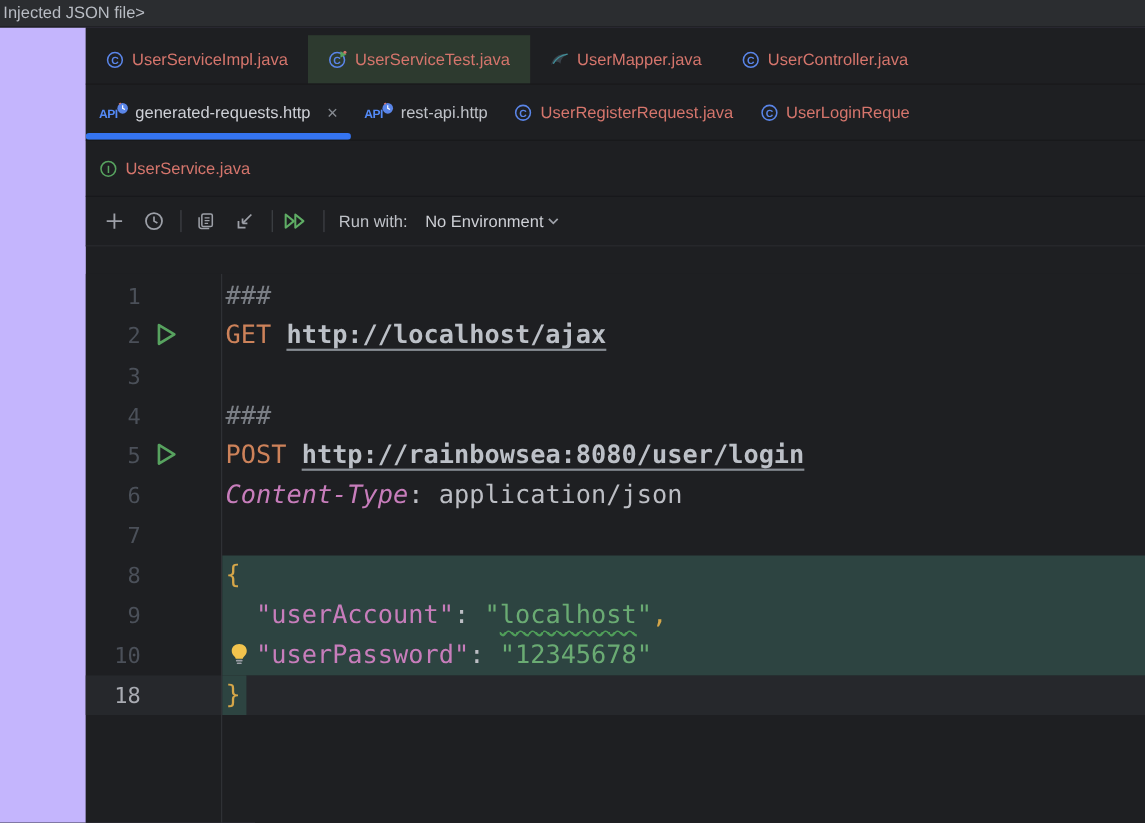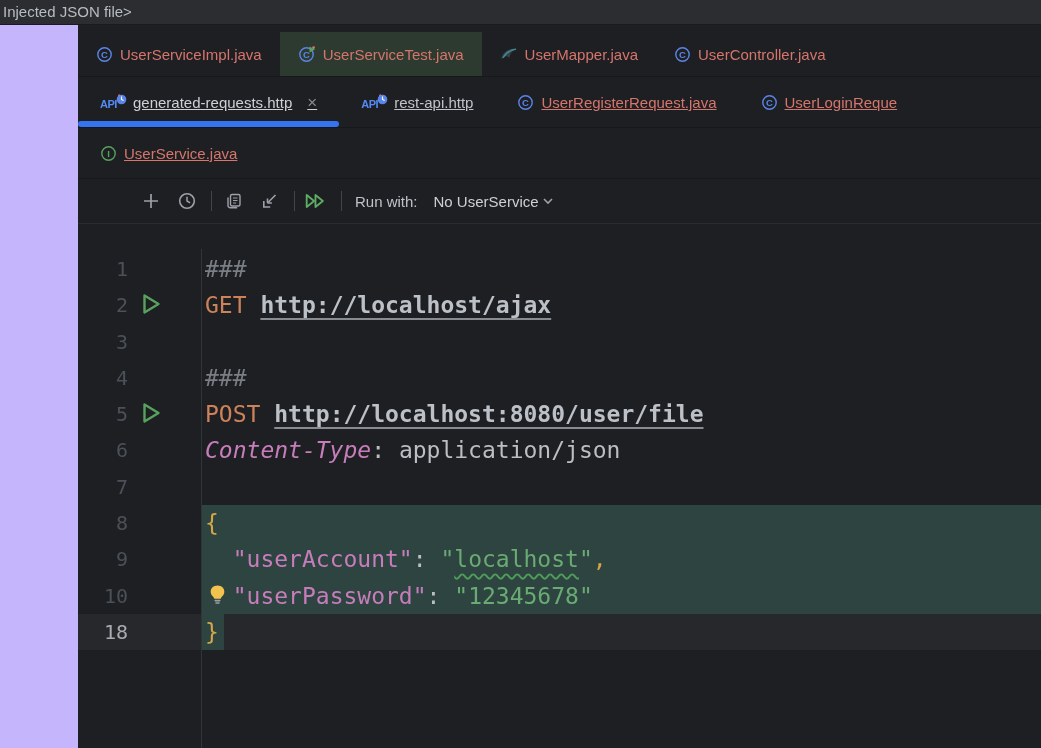--- a/index.html
+++ b/index.html
@@ -27,39 +27,39 @@
   
   .main { position:absolute; left:78px; top:25px; width:963px; height:723px; background:#1e1f22; }
 
   .tabrow { position:relative; width:963px; background:#1e1f22; border-bottom:1px solid #17181b;
             display:flex; align-items:flex-end; overflow:hidden; white-space:nowrap; }
   .tabrow1 { height:52px; }
   .tabrow2 { height:51px; align-items:stretch; }
   .tabrow3 { height:51px; align-items:stretch; }
   .tab { position:relative; display:inline-flex; align-items:center; gap:7px;
          padding:0 18px; height:44px; font-size:15px; color:#bfc2c8; cursor:default; }
-  .tabrow2 .tab, .tabrow3 .tab { height:100%; padding:0 22px;text-decoration:underline; }
+  .tabrow2 .tab, .tabrow3 .tab { height:100%; padding:0 12px; }
   .tab.java { color:#d5756c; }
   .tab.light { color:#bfc2c8; }
   .tab.active-http { color:#ced0d6; }
   .tab.selected-green { background:#2d3a2f; }
   .tab .underline { position:absolute; left:0; right:0; bottom:0; height:6px;
                     background:var(--accent,#3574f0); border-radius:3px; }
   .tab .close { font-size:17px; color:#868a91; margin-left:8px; line-height:1; }
   .ticon { display:inline-flex; align-items:center; justify-content:center; }
 
   
   .api-ic { position:relative; width:26px; height:17px; display:inline-block; }
   .api-ic .api-txt { position:absolute; left:0; bottom:1px; font-size:11px; font-weight:bold;
                      color:#548af7; letter-spacing:-0.5px; }
   .api-ic .clockb { position:absolute; right:-1px; top:-3px; }
 
   
   .toolbar { position:relative; width:963px; height:45px; background:#1e1f22;
-             border-bottom:1px solid #2a2c30; display:flex; align-items:center;padding-left:47px; }
+             border-bottom:1px solid #2a2c30; display:flex; align-items:center; }
   .tb-btn { display:inline-flex; align-items:center; justify-content:center; width:24px; height:24px; }
   .tb-sep { width:1px; height:20px; background:#43454a; }
   .tb-label { font-size:15px; color:#bfc2c8; }
   .tb-env { font-size:15px; color:#ced0d6; }
 
   
   .editor { position:absolute; left:0; top:224px; width:963px; height:524px; background:#1e1f22; }
   .cur-line { position:absolute; left:0; width:963px; background:#26282c; }
   .inj-block { position:absolute; background:var(--injbg,#2d4441); }
   .gutter-sep { position:absolute; left:123px; top:0; bottom:0; width:1px; background:#313438; }
@@ -224,21 +224,21 @@
       </span>
       <span class="tb-sep" style="margin-left:12px"></span>
       <span class="tb-btn" style="margin-left:8px">
         <svg width="26" height="20" viewBox="0 0 26 20">
             <path d="M4 3.5 L12 10 L4 16.5 Z" fill="none" stroke="#5fad65" stroke-width="2" stroke-linejoin="round"></path>
             <path d="M13.5 3.5 L21.5 10 L13.5 16.5 Z" fill="none" stroke="#5fad65" stroke-width="2" stroke-linejoin="round"></path>
           </svg>
       </span>
       <span class="tb-sep" style="margin-left:14px"></span>
       <span class="tb-label" style="margin-left:13px">Run with:</span>
-      <span class="tb-env" style="margin-left:16px">No UserService</span>
+      <span class="tb-env" style="margin-left:16px">No Environment</span>
       <span class="tb-btn" style="margin-left:0px; width:18px">
         <svg width="12" height="8" viewBox="0 0 12 8">
             <path d="M2 2 L6 6 L10 2" stroke="#9da0a8" stroke-width="1.6" fill="none"></path>
           </svg>
       </span>
     </div>
 
     <div class="editor" id="editor">
         <div class="cur-line" style="top: 365px; height: 36.3px;"></div>
         <div class="inj-block" style="left: 124px; right: 0px; top: 256.1px; height: 108.9px;"></div>
@@ -266,21 +266,21 @@
         <span class="bulb-gut" style="top: 334.7px;"><svg width="19" height="22" viewBox="0 0 20 22">
             <path d="M10 1 C5.6 1 2.8 4 2.8 7.6 C2.8 10 4.2 11.6 5.4 12.8 C6.2 13.6 6.6 14.2 6.6 15 L13.4 15 C13.4 14.2 13.8 13.6 14.6 12.8 C15.8 11.6 17.2 10 17.2 7.6 C17.2 4 14.4 1 10 1 Z" fill="#f2c44d"></path>
             <rect x="6.8" y="16" width="6.4" height="1.8" rx="0.9" fill="#9da0a8"></rect>
             <rect x="7.6" y="18.6" width="4.8" height="1.6" rx="0.8" fill="#9da0a8"></rect>
           </svg></span>
         <div class="code">
           <div class="code-line"><span class="cmt">###</span></div>
           <div class="code-line"><span class="mth">GET </span><span class="url">http://localhost/ajax</span></div>
           <div class="code-line"></div>
           <div class="code-line"><span class="cmt">###</span></div>
-          <div class="code-line"><span class="mth">POST </span><span class="url">http://localhost:8080/user/file</span></div>
+          <div class="code-line"><span class="mth">POST </span><span class="url">http://rainbowsea:8080/user/login</span></div>
           <div class="code-line"><span class="hdr">Content-Type</span><span class="pun">: </span><span class="val">application/json</span></div>
           <div class="code-line"></div>
           <div class="code-line"><span class="brc">{</span></div>
           <div class="code-line"><span class="pun">  </span><span class="key">"userAccount"</span><span class="pun">: </span><span class="str">"</span><span class="str wavy">localhost</span><span class="str">"</span><span class="brc">,</span></div>
           <div class="code-line"><span class="pun">  </span><span class="key">"userPassword"</span><span class="pun">: </span><span class="str">"12345678"</span></div>
           <div class="code-line"><span class="brc">}</span></div>
         </div>
       </div>
   </div>
 

